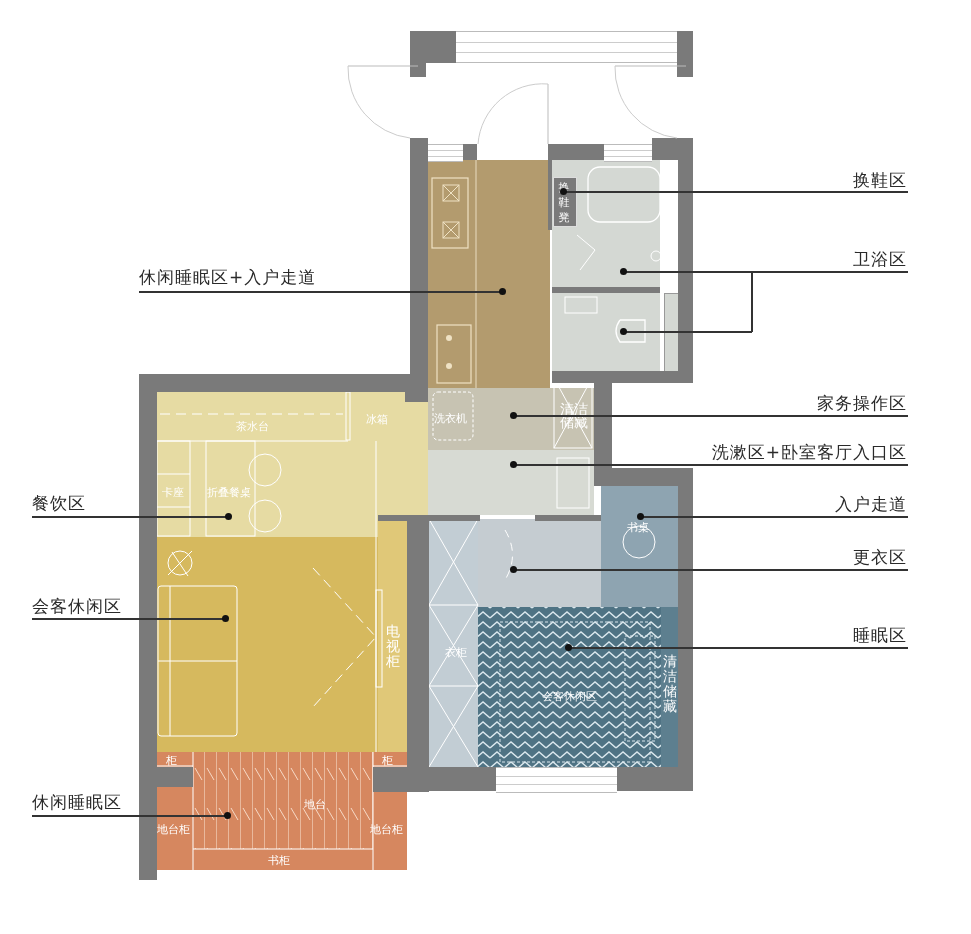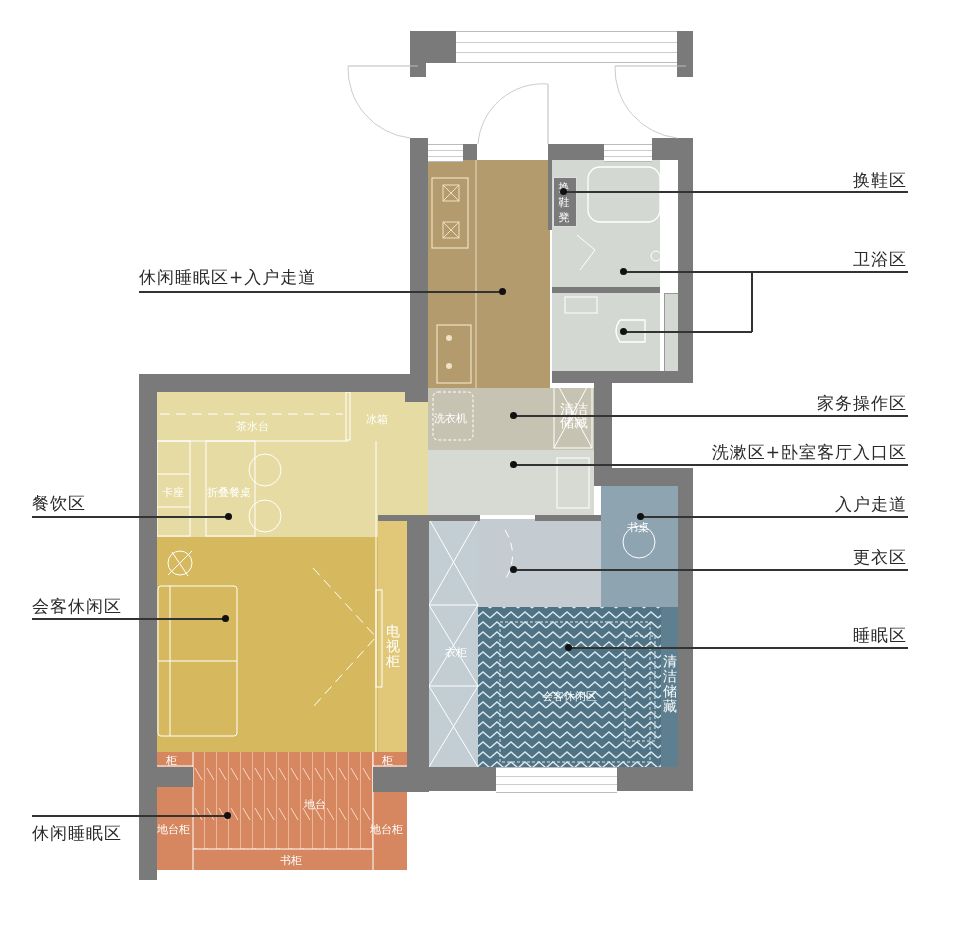--- a/index.html
+++ b/index.html
@@ -167,21 +167,21 @@
 <div class="fl" style="left:162px;top:485px;">卡座</div>
 <div class="fl" style="left:207px;top:485px;text-align:center;">折叠餐桌</div>
 <div class="fl" style="left:434px;top:411px;">洗衣机</div>
 <div class="vt" style="left:560px;top:403px;width:28px;line-height:13px;">清洁储藏</div>
 <div class="vt" style="left:386px;top:624px;">电视柜</div>
 <div class="fl" style="left:166px;top:753px;">柜</div>
 <div class="fl" style="left:382px;top:753px;">柜</div>
 <div class="fl" style="left:268px;top:797px;margin-left:36px;">地台</div>
 <div class="fl" style="left:157px;top:822px;">地台柜</div>
 <div class="fl" style="left:370px;top:822px;">地台柜</div>
-<div class="fl" style="left:280px;top:853px;">书柜</div>
+<div class="fl" style="left:268px;top:853px;">书柜</div>
 <div class="fl" style="left:445px;top:645px;">衣柜</div>
 <div class="fl" style="left:542px;top:689px;">会客休闲区</div>
 <div class="fl" style="left:627px;top:520px;">书桌</div>
 <div class="vt" style="left:663px;top:654px;">清洁储藏</div>
 
 <div class="lbl" style="right:64px;top:169px;">换鞋区</div>
 <div class="leader" style="left:564px;top:191px;width:344px;"></div>
 <div class="dot" style="left:560px;top:188px;"></div>
 
 <div class="lbl" style="right:64px;top:248px;">卫浴区</div>
@@ -216,15 +216,15 @@
 <div class="dot" style="left:499px;top:288px;"></div>
 
 <div class="lbl" style="left:32px;top:492px;">餐饮区</div>
 <div class="leader" style="left:32px;top:516px;width:199px;"></div>
 <div class="dot" style="left:225px;top:513px;"></div>
 
 <div class="lbl" style="left:32px;top:595px;text-align:center;">会客休闲区</div>
 <div class="leader" style="left:32px;top:618px;width:196px;"></div>
 <div class="dot" style="left:222px;top:615px;"></div>
 
-<div class="lbl" style="left:32px;top:791px;margin-top:31px;">休闲睡眠区</div>
+<div class="lbl" style="left:32px;top:791px;">休闲睡眠区</div>
 <div class="leader" style="left:32px;top:815px;width:198px;"></div>
 <div class="dot" style="left:224px;top:812px;"></div>
 
 </body></html>

